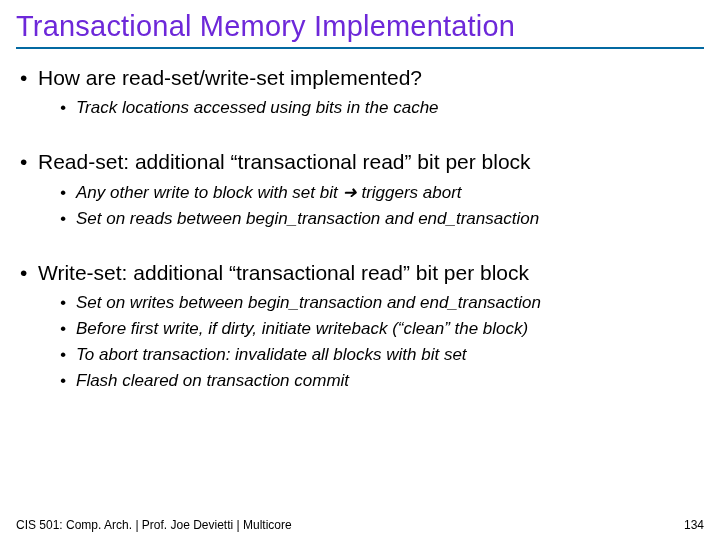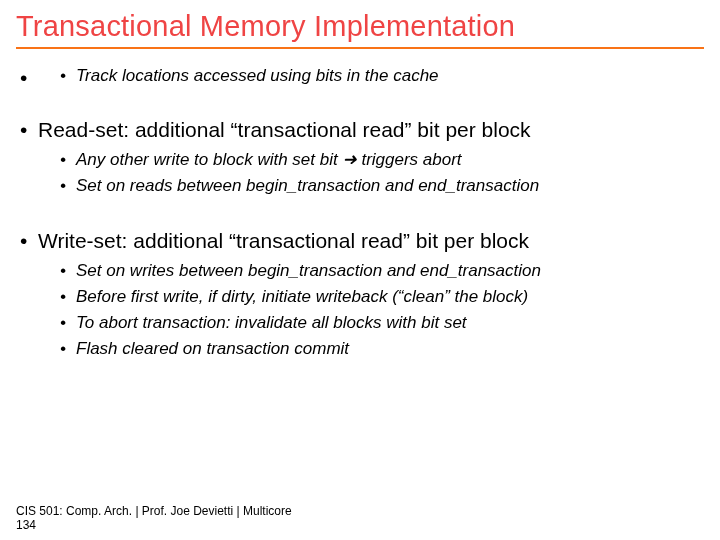--- a/index.html
+++ b/index.html
@@ -14,22 +14,22 @@
   }
   .slide {
     box-sizing: border-box;
     width: 720px;
     height: 540px;
     padding: 10px 16px 0 16px;
     position: relative;
   }
   .title {
     font-size: 29px;
-    color: #ef4444;
-    border-bottom: 2px solid #f97316;
+    color: #6d28d9;
+    border-bottom: 2px solid #0369a1;
     padding-bottom: 4px;
     margin: 0 0 16px 0;
     font-weight: normal;
     letter-spacing: 0.2px;
   }
   ul.level1 {
     list-style: none;
     padding-left: 0;
     margin: 0;
   }
@@ -70,36 +70,36 @@
   }
   .footer {
     position: absolute;
     bottom: 8px;
     left: 16px;
     right: 16px;
     font-size: 12px;
     color: #000;
     display: flex;
     justify-content: space-between;
-    flex-direction: column;
   }
   .arrow {
     font-family: Arial, sans-serif;
   }
 </style>
 </head>
 <body>
 
 <div class="slide">
 
   <h1 class="title">Transactional Memory Implementation</h1>
 
   <ul class="level1">
 
     <li>
+      <span>How are read-set/write-set implemented?</span>
       <ul class="level2">
         <li>Track locations accessed using bits in the cache</li>
       </ul>
     </li>
 
     <div class="gap"></div>
 
     <li>
       <span>Read-set: additional “transactional read” bit per block</span>
       <ul class="level2">

